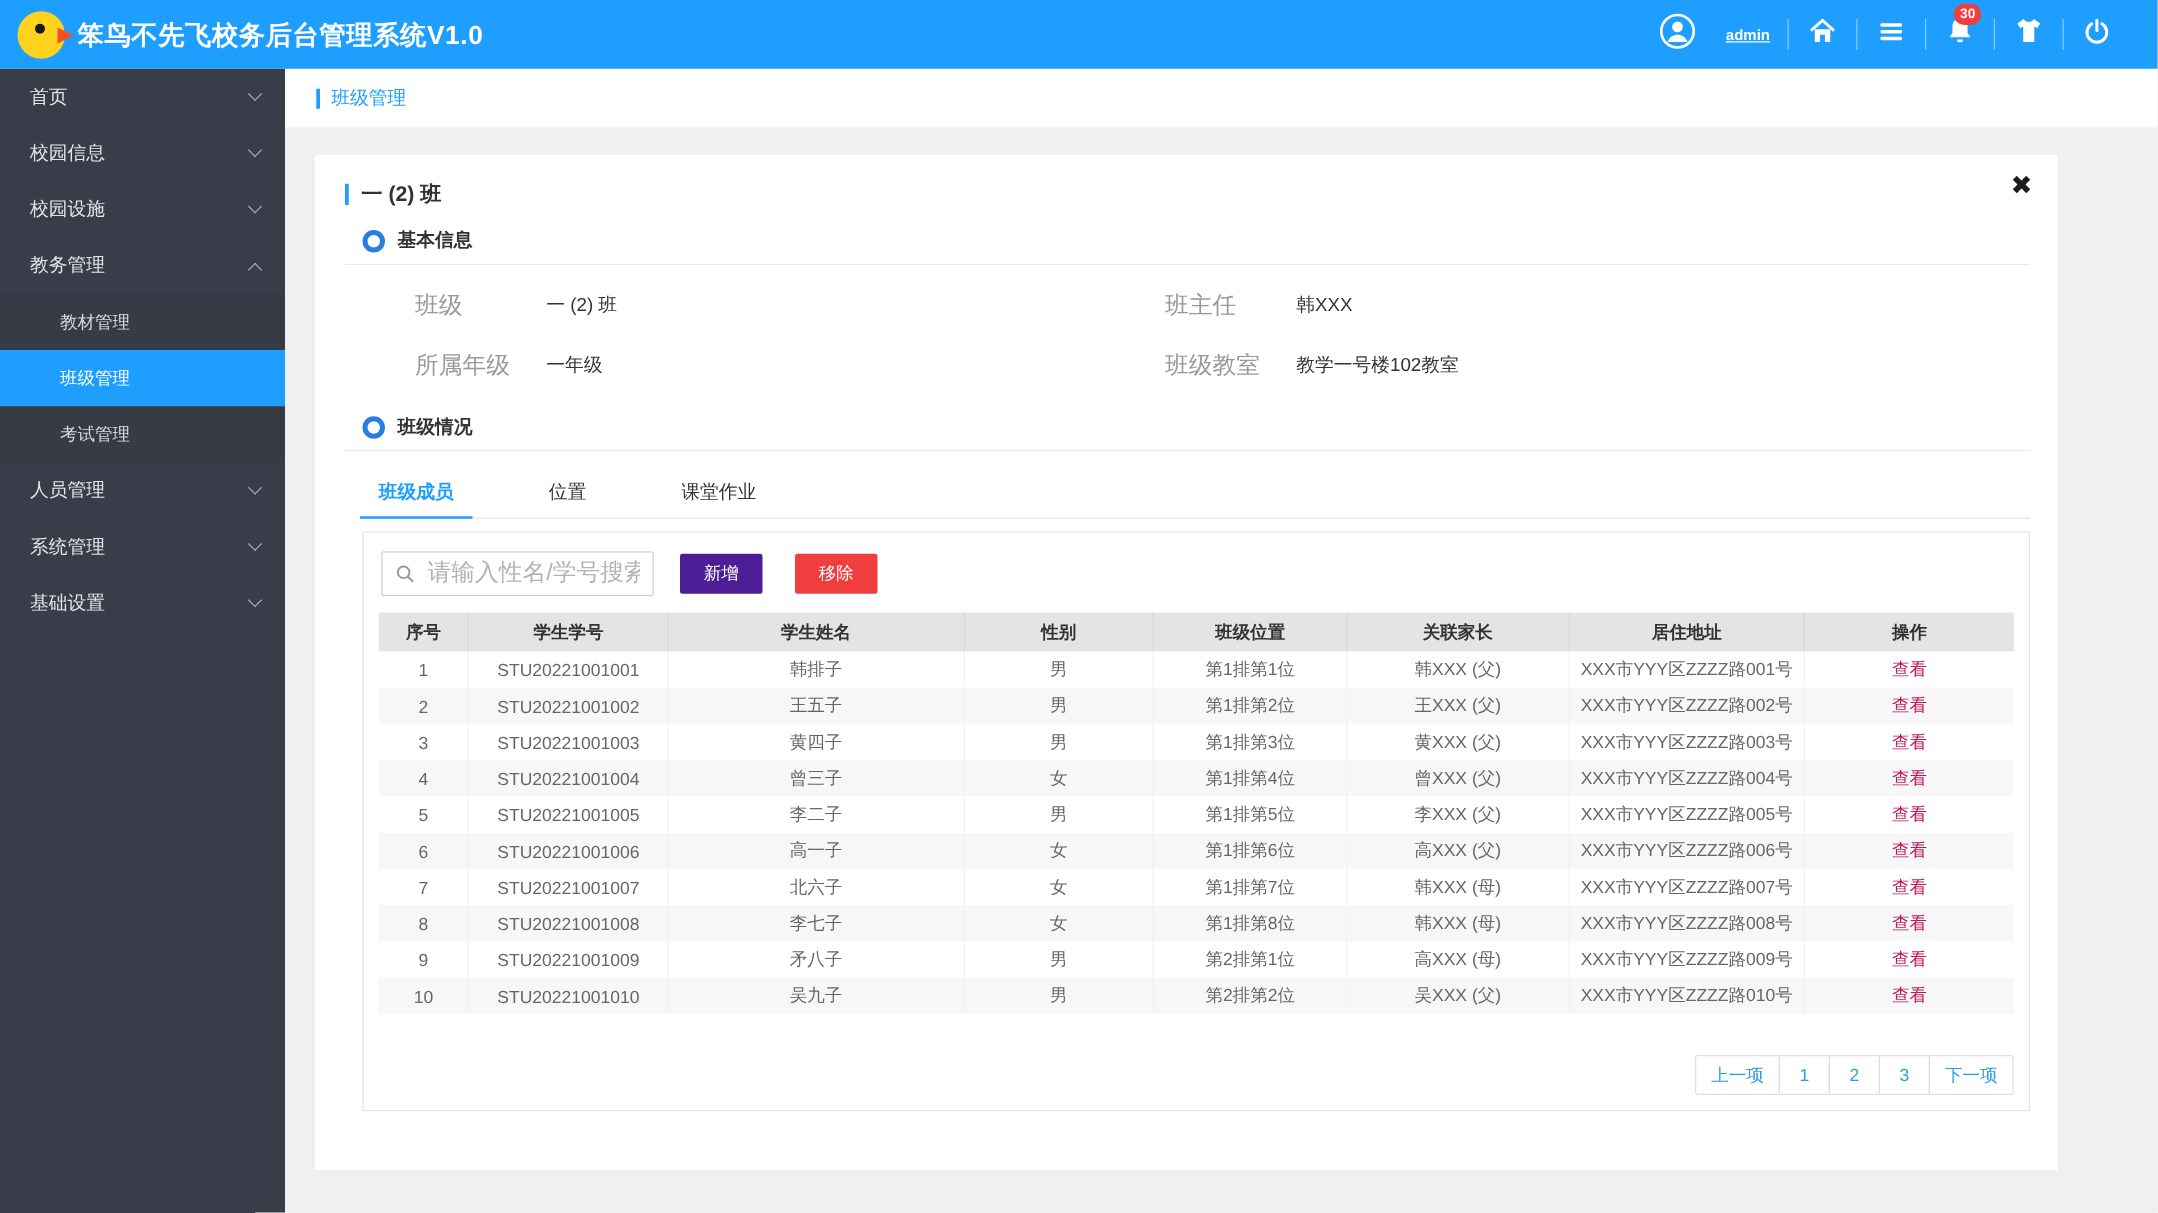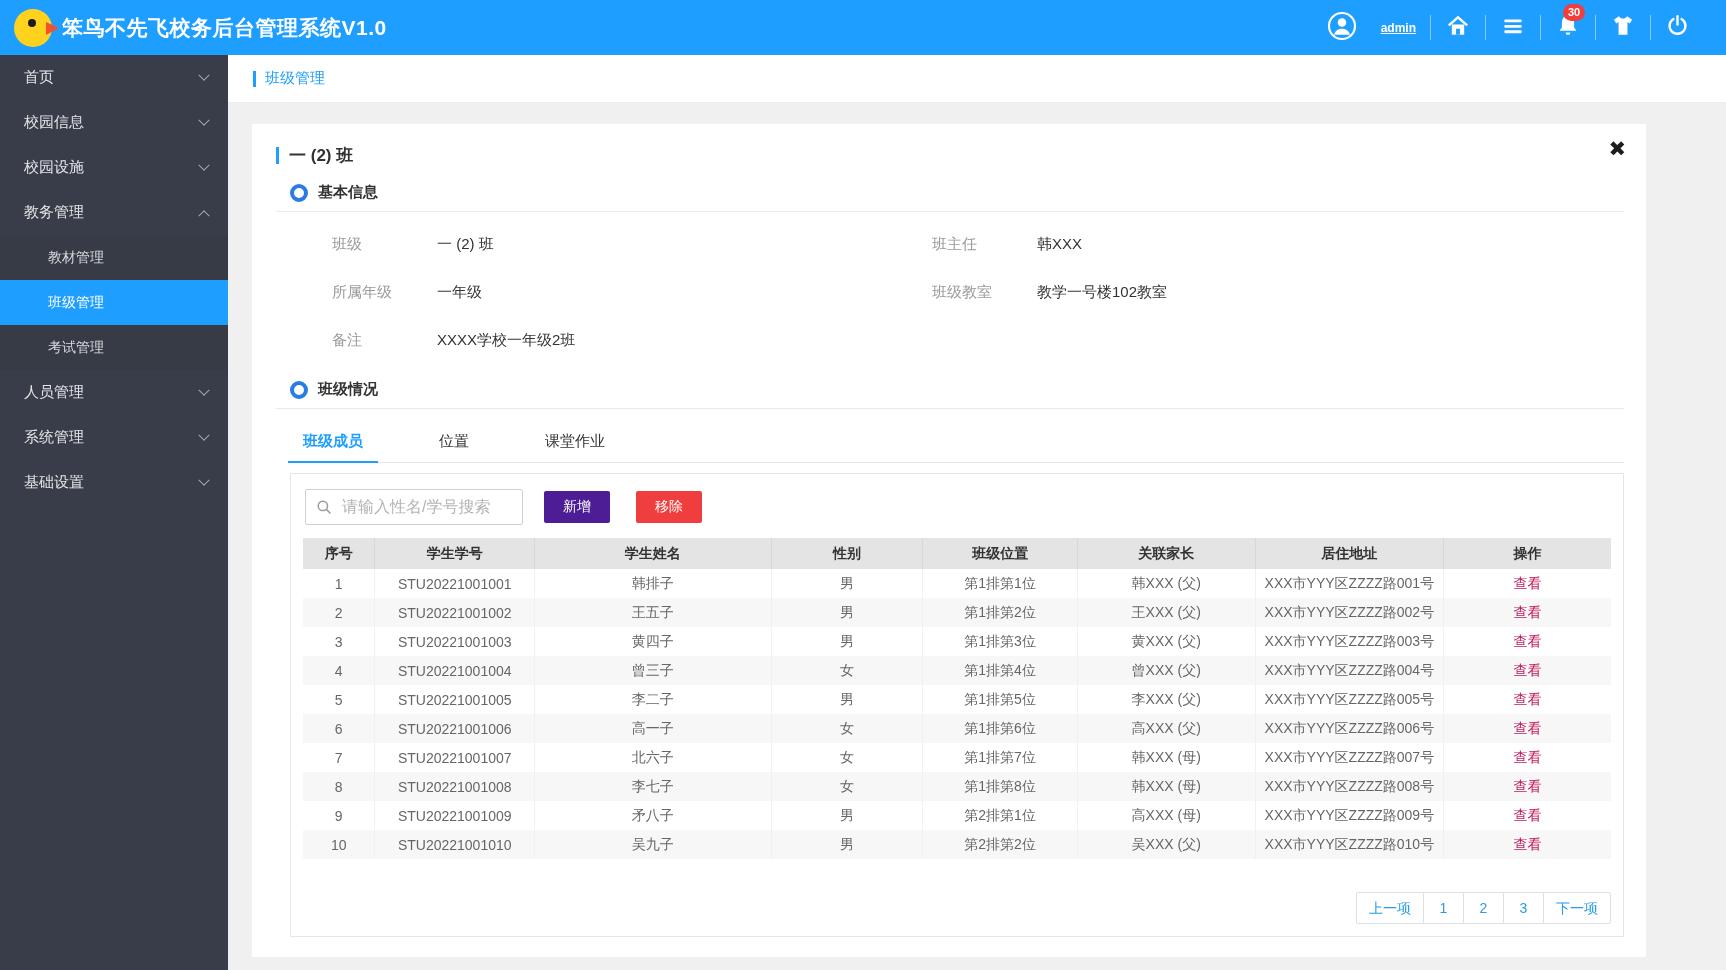--- a/index.html
+++ b/index.html
@@ -55,32 +55,32 @@
 
   .section-head { display:flex; align-items:center; margin:16px 0 0 14px; }
   .ring { width:18px; height:18px; border:4px solid #2b7ce2; border-radius:50%; background:#fff; margin-right:10px; }
   .section-title { font-size:15px; font-weight:bold; color:#333; }
   .divider { height:1px; background:#e9e9e9; margin-top:9px; }
 
   .form { display:flex; padding:8px 0 0 56px; }
   .form-col.left { width:600px; }
   .form-col.right { flex:1; }
   .field { display:flex; align-items:center; height:48px; }
-  .field .lbl { width:105px; color:#999; font-size:15px; }
+  .field .lbl { width:105px; color:#999; font-size:19px; }
   .field .val { color:#333; font-size:15px; }
 
   .tabs { display:flex; margin:14px 0 0 12px; border-bottom:1px solid #e6e6e6;gap:32px; }
   .tab { padding:9px 15px 10px; font-size:15px; color:#333; cursor:pointer; margin-right:14px; }
   .tab.active { color:#1E9FFF; font-weight:bold; border-bottom:2px solid #1E9FFF; margin-bottom:-1px; }
 
   .panel { border:1px solid #e6e6e6; margin:10px 0 0 14px; padding:12px; position:relative; height:464px; }
   .toolbar { display:flex; align-items:center; padding:3px 2px 13px; }
   .search-box { position:relative; }
   .search-box input { width:218px; height:36px; border:1px solid #d0d0d0; border-radius:2px;
-    padding:0 10px 0 36px; font-size:16px; color:#333; outline:none; }
+    padding:0 10px 0 36px; font-size:19px; color:#333; outline:none; }
   .search-box input::placeholder { color:#b3b3b3; }
   .search-ic { position:absolute; left:10px; top:9px; }
   .btn { height:32px; padding:0 19px; border:none; border-radius:2px; color:#fff; font-size:14px;
     cursor:pointer; }
   .btn-add { background:#4c1d95; margin-left:21px; }
   .btn-remove { background:#F03E3E; margin-left:26px; }
 
   table { width:100%; border-collapse:collapse; table-layout:fixed; font-size:14px; }
   thead th { background:#e4e4e4; height:31px; font-weight:bold; color:#333;
     border-right:1px solid #d7d7d7; }
@@ -229,24 +229,20 @@
 
       <div class="form">
         <div class="form-col left">
           <div class="field">
             <span class="lbl">班级</span>
             <span class="val">一 (2) 班</span>
           </div>
           <div class="field">
             <span class="lbl">所属年级</span>
             <span class="val">一年级</span>
-          </div>
-          <div class="field">
-            <span class="lbl">备注</span>
-            <span class="val">XXXX学校一年级2班</span>
           </div>
         </div>
         <div class="form-col right">
           <div class="field">
             <span class="lbl">班主任</span>
             <span class="val">韩XXX</span>
           </div>
           <div class="field">
             <span class="lbl">班级教室</span>
             <span class="val">教学一号楼102教室</span>

